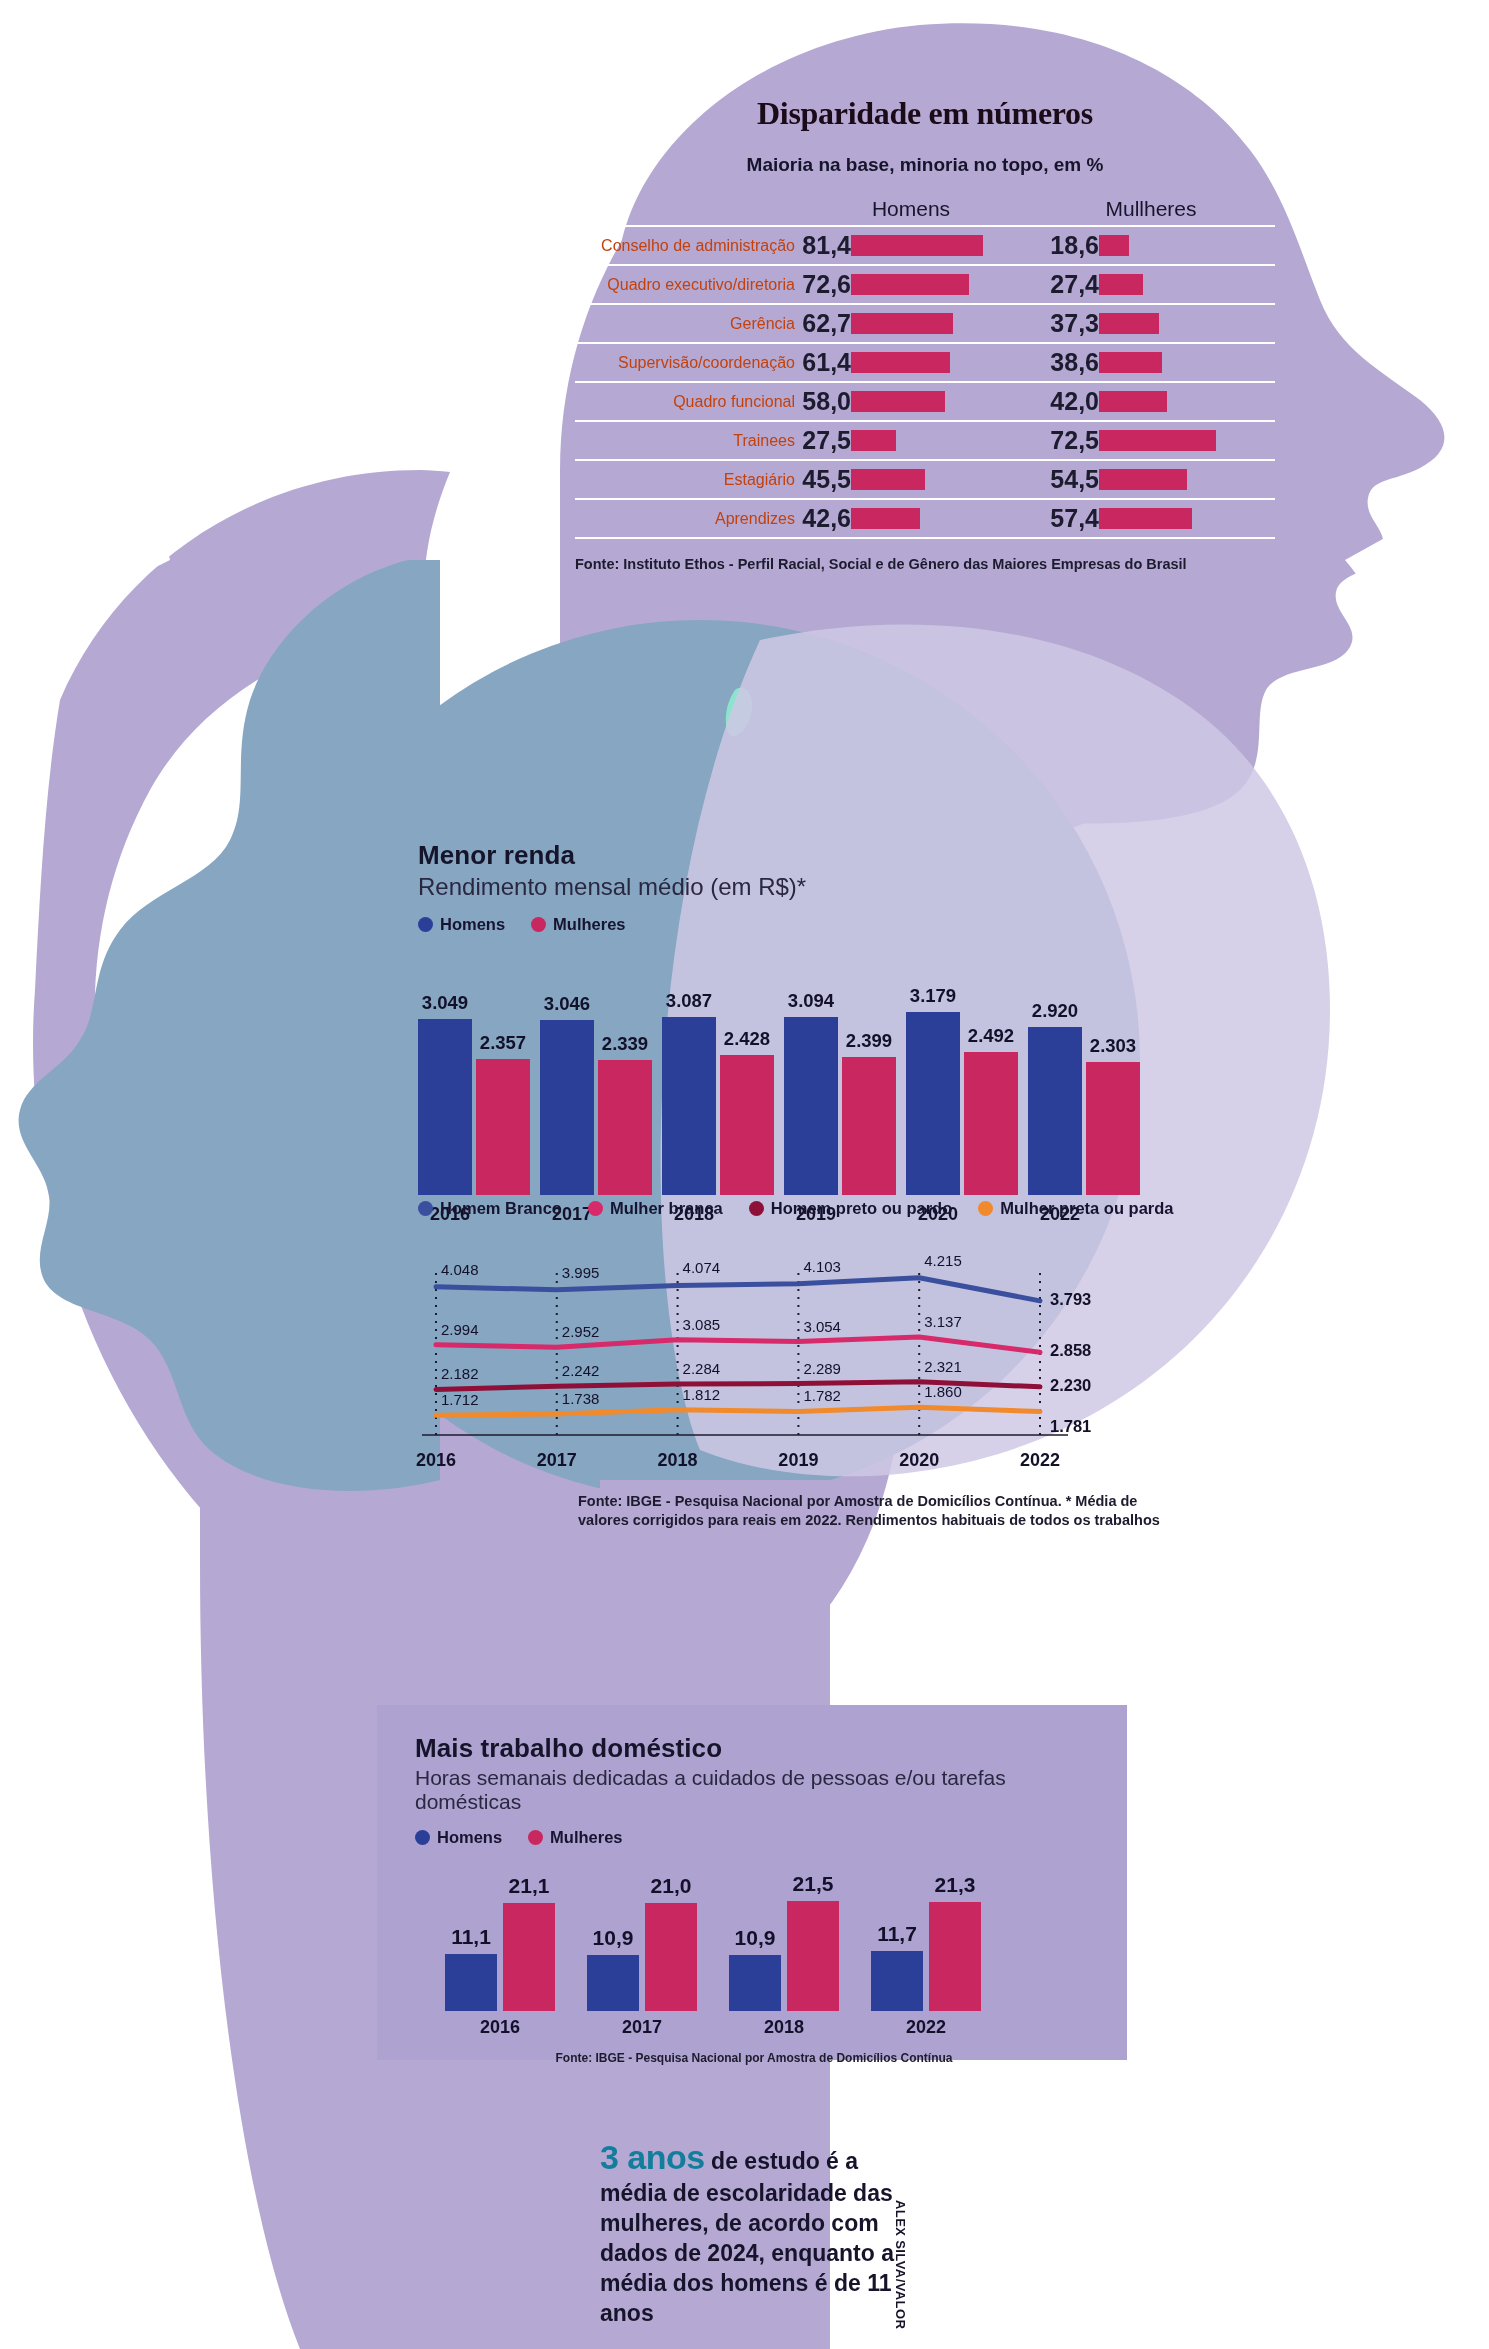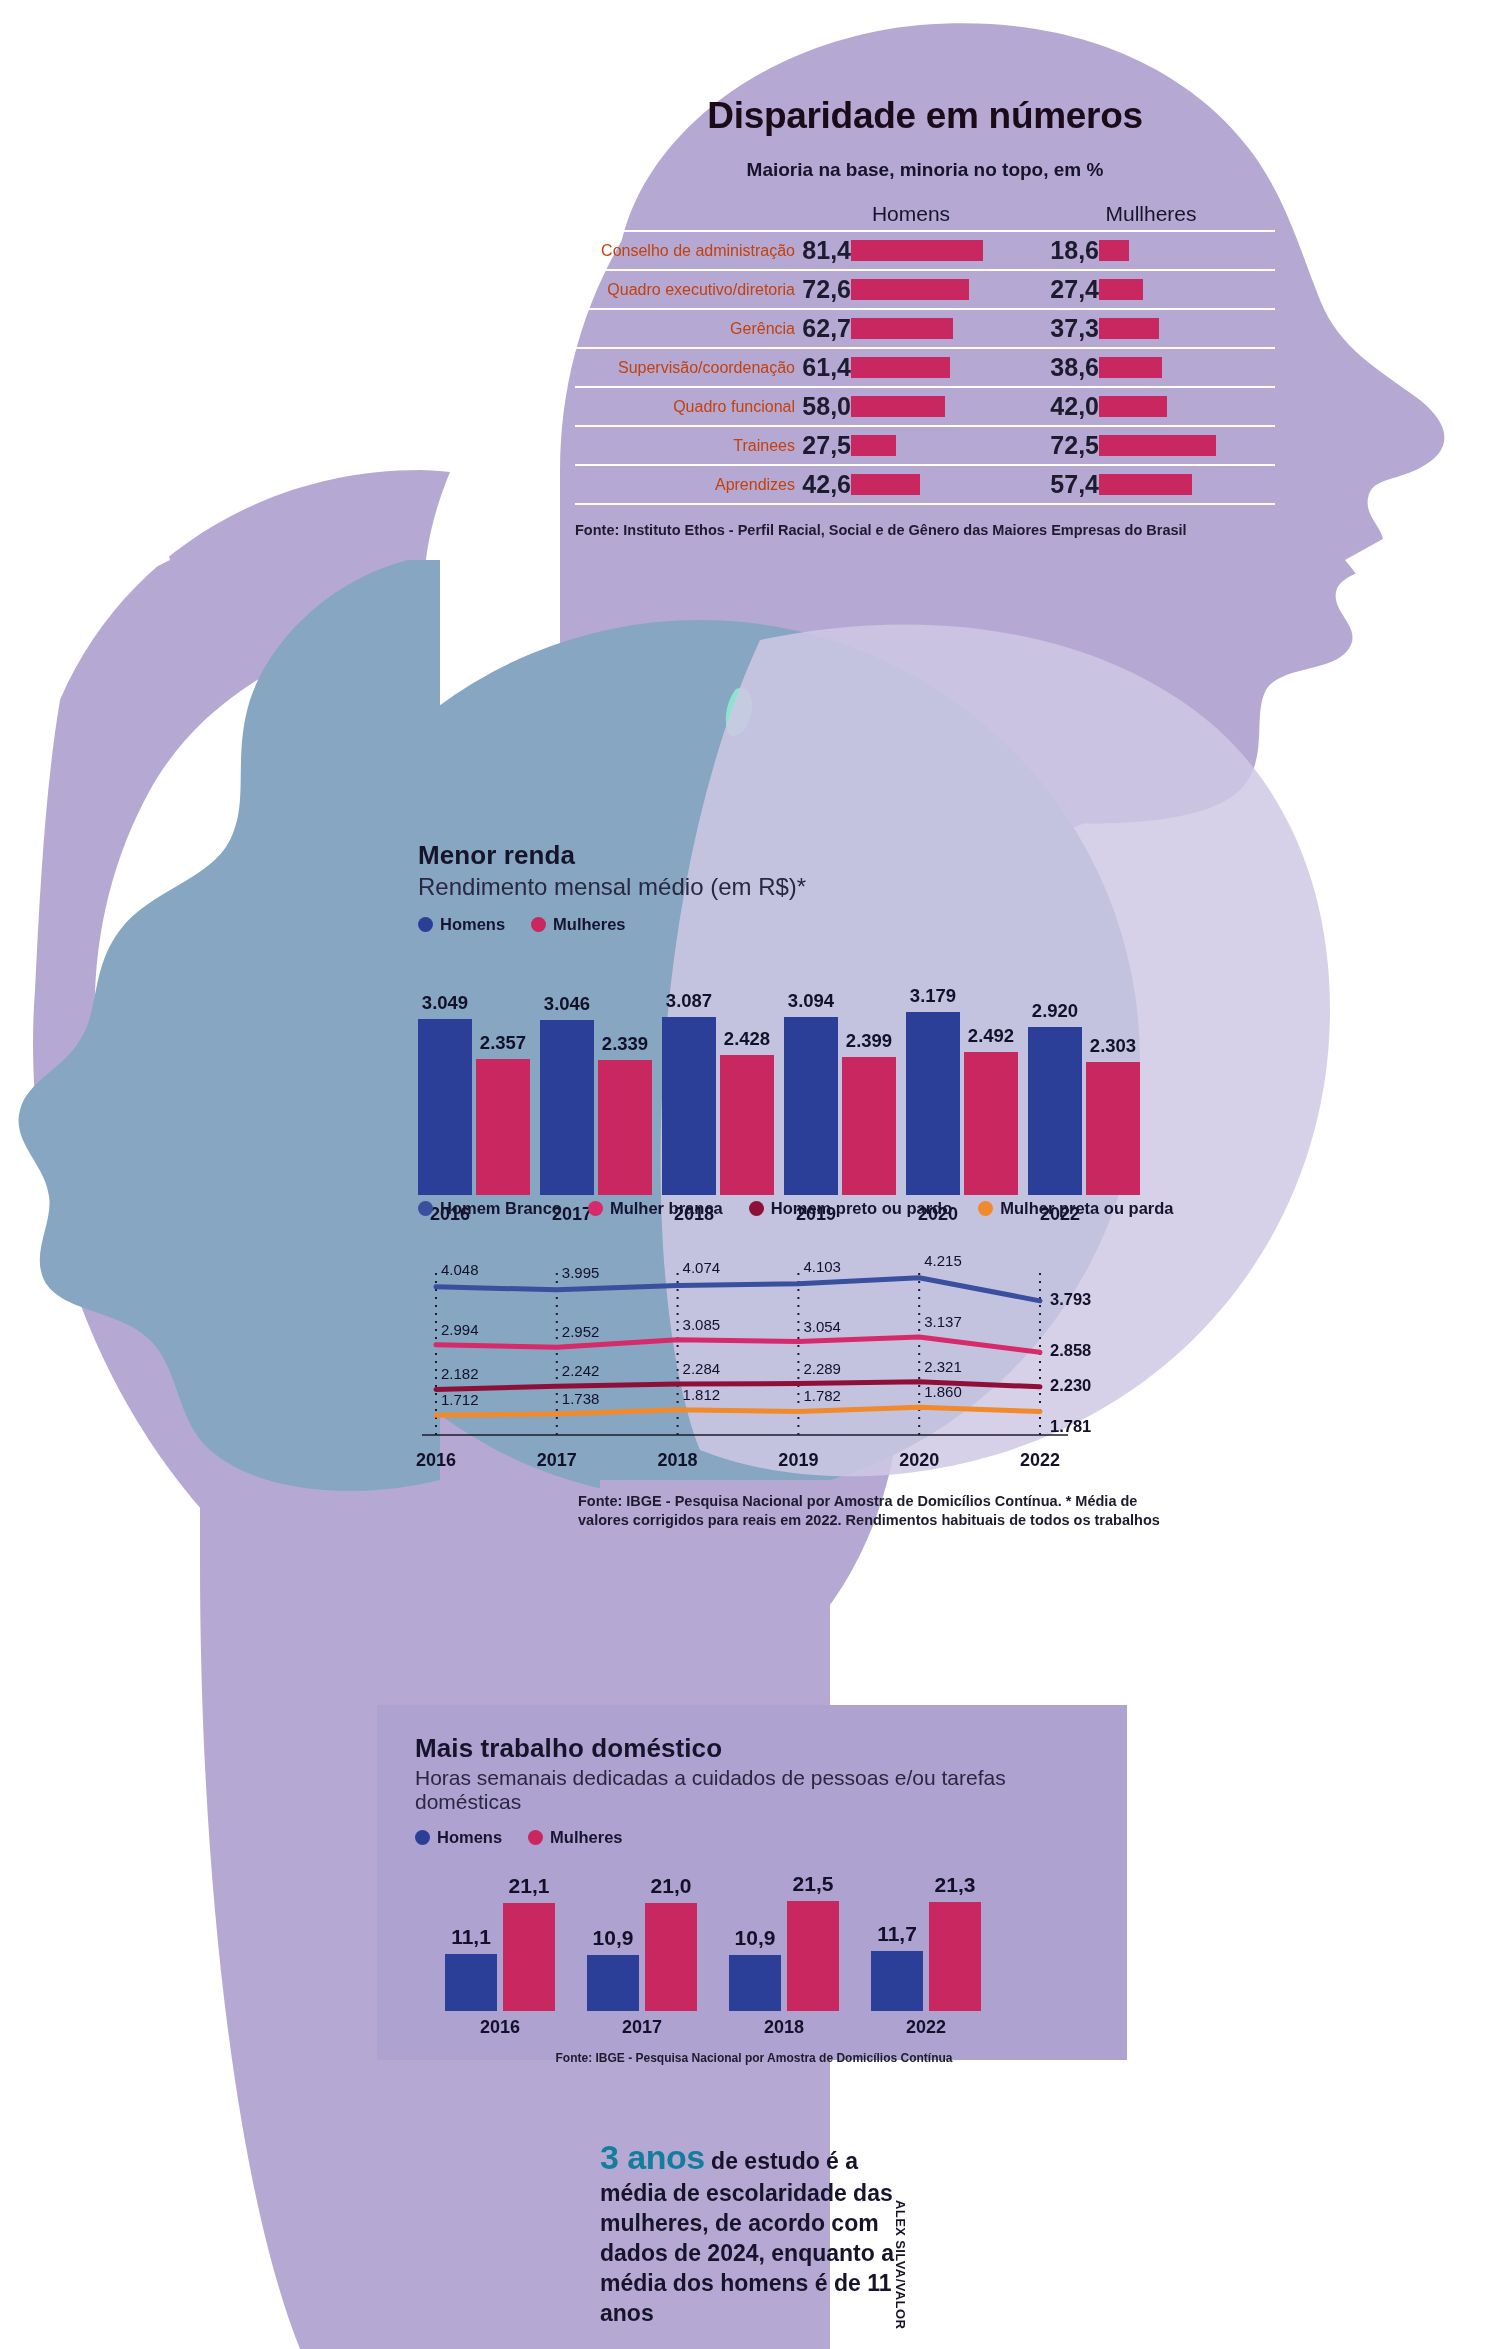--- a/index.html
+++ b/index.html
@@ -19,22 +19,22 @@
   .source{font-size:14.5px;font-weight:bold;color:#1d1b2e;line-height:1.28;}
 
   
   .legend{display:flex;align-items:center;gap:26px;margin-top:14px;}
   .leg{display:flex;align-items:center;gap:7px;font-size:16.5px;font-weight:bold;color:#161430;}
   .dot{width:15px;height:15px;border-radius:50%;display:inline-block;}
 
   
   #topblock{position:absolute;left:575px;top:95px;width:700px;}
   #topblock h1{
-    margin:0;text-align:center;font-size:37px;font-weight:bold;letter-spacing:-.3px;
-    color:#1b0a18;font-family:Liberation Sans, sans-serif;
+    margin:0;text-align:center;font-size:32px;font-weight:bold;letter-spacing:-.3px;
+    color:#1b0a18;font-family:Liberation Serif, serif;
   }
   #topblock .subtitle{margin-top:22px;text-align:center;font-size:19px;font-weight:bold;color:#16142a;}
   .tbl{margin-top:20px;width:100%;border-collapse:collapse;}
   .tbl th{font-weight:normal;font-size:21px;color:#17152b;padding-bottom:4px;}
   .tbl th.h-m{text-align:center;}
   .tbl tr.r{border-top:2px solid #ffffff;}
   .tbl tr.last{border-bottom:2px solid #ffffff;}
   .tbl td{padding:4px 0;vertical-align:middle;}
   .cat{font-size:16px;text-align:right;padding-right:14px;color:#c2410c;white-space:nowrap;}
   .val{font-size:25px;font-weight:bold;text-align:right;padding-right:9px;white-space:nowrap;width:56px;}
@@ -242,20 +242,31 @@
           </tr>
           <tr class="r">
             <td class="cat">Trainees</td>
             <td class="val">27,5</td>
             <td class="barcell">
               <div class="bar" style="width: 44.528px; background: rgb(200, 39, 95);"></div>
             </td>
             <td class="val" style="padding-left: 16px;">72,5</td>
             <td class="barcell">
               <div class="bar" style="width: 117.392px; background: rgb(200, 39, 95);"></div>
+            </td>
+          </tr>
+          <tr class="r">
+            <td class="cat">Estagiário</td>
+            <td class="val">45,5</td>
+            <td class="barcell">
+              <div class="bar" style="width: 73.6736px; background: rgb(200, 39, 95);"></div>
+            </td>
+            <td class="val" style="padding-left: 16px;">54,5</td>
+            <td class="barcell">
+              <div class="bar" style="width: 88.2464px; background: rgb(200, 39, 95);"></div>
             </td>
           </tr>
           <tr class="r last">
             <td class="cat">Aprendizes</td>
             <td class="val">42,6</td>
             <td class="barcell">
               <div class="bar" style="width: 68.9779px; background: rgb(200, 39, 95);"></div>
             </td>
             <td class="val" style="padding-left: 16px;">57,4</td>
             <td class="barcell">

